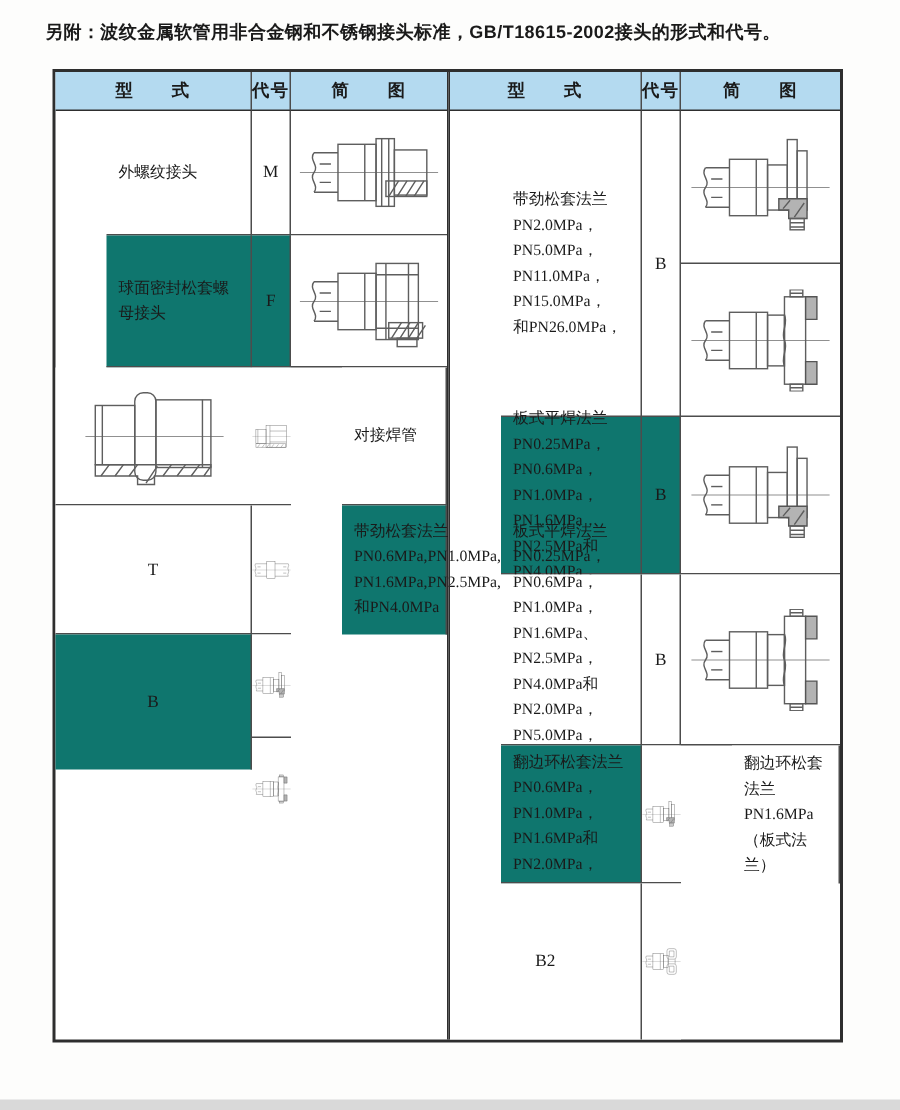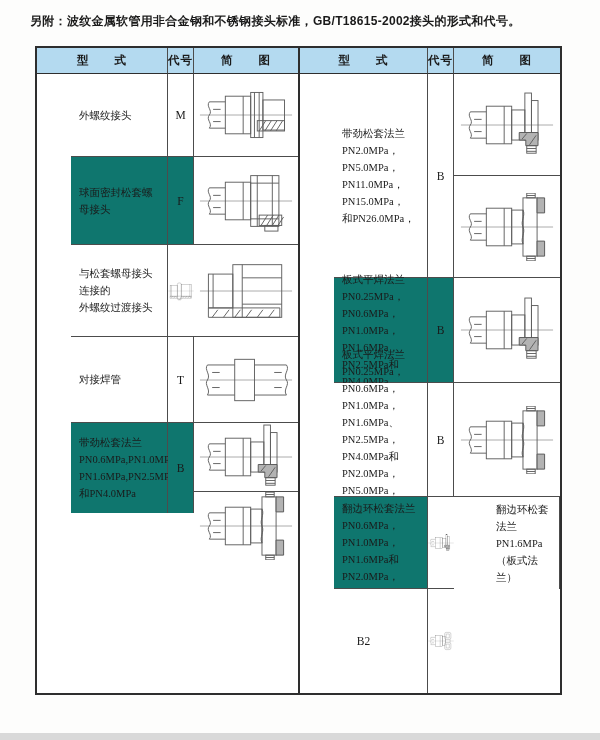--- a/index.html
+++ b/index.html
@@ -79,22 +79,20 @@
               <line x1="62" y1="9" x2="62" y2="63"></line>
               <line x1="78" y1="9" x2="78" y2="63"></line>
               <path d="M55,17 h30 M55,55 h30"></path>
               <rect x="64" y="51" width="24" height="11"></rect>
               <path d="M66,62 l7,-11 M72,62 l7,-11 M78,62 l7,-11 M84,62 l6,-9"></path>
               <rect x="70" y="62" width="14" height="6"></rect>
             </svg>
           </div>
         </div>
 
-      <div class="c tcell">与松套螺母接头连接的
-外螺纹过渡接头</div>
       <div class="c scell nr">
           <div class="sk">
             <svg viewBox="0 0 100 72" width="94" height="68">
               <line x1="1" y1="36" x2="99" y2="36" class="cl"></line>
               <rect x="8" y="14" width="28" height="42"></rect>
               <line x1="13" y1="14" x2="13" y2="56"></line>
               <rect x="36" y="5" width="15" height="62" rx="6"></rect>
               <rect x="51" y="10" width="39" height="48"></rect>
               <line x1="84" y1="10" x2="84" y2="58"></line>
               <path d="M8,56 h82 v8 h-40 v6 h-12 v-6 h-30 z"></path>

